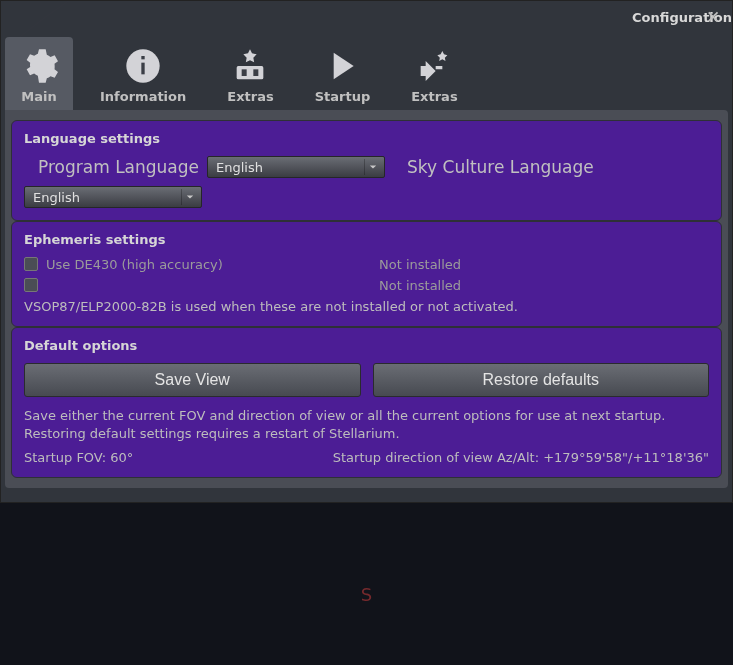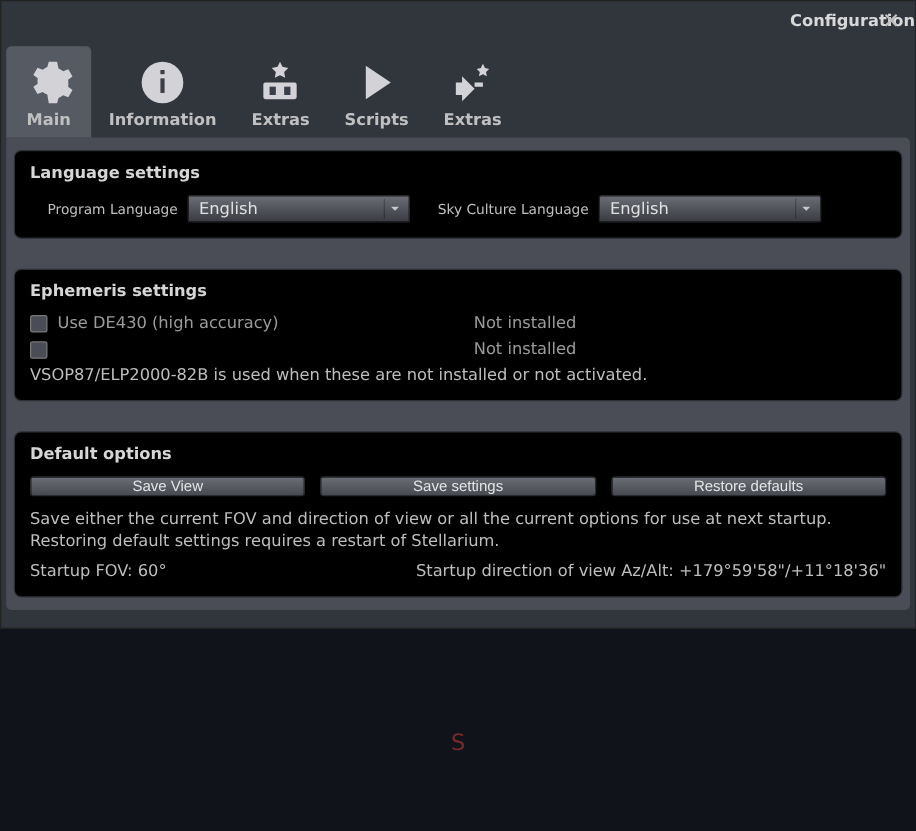--- a/index.html
+++ b/index.html
@@ -52,21 +52,21 @@
     position:absolute; right:10px; top:7px;
     width:18px; height:18px;
     display:flex; align-items:center; justify-content:center;
     color:#c0c0c0; font-size:17px; font-weight:bold; cursor:pointer;
   }
 
   
   .tabs {
     display:flex; align-items:flex-end;
     padding: 4px 16px 0 4px;
-    gap:0;
+    gap:13px;
   }
   .tab {
     display:flex; flex-direction:column; align-items:center; justify-content:flex-end;
     padding:6px 14px 6px 14px;
     cursor:pointer;
     font-size:13px; font-weight:bold; color:#c0c0c0;
     border-radius:4px 4px 0 0;
   }
   .tab.active {
     background:#565a63;
@@ -75,69 +75,69 @@
   .tab .icon { height:46px; display:flex; align-items:center; }
 
   .body-area {
     background:#4a4d55;
     margin:0 4px;
     border-radius:0 4px 4px 4px;
     padding:10px 0;
   }
 
   .section {
-    background:#000000;
+    background:#4c1d95;
     border:1px solid #2e3036;
     border-radius:6px;
-    margin:0 6px 24px 6px;
+    margin:0 6px 0 6px;
     padding:10px 12px 12px 12px;
   }
   .section h3 {
     font-size:13px; font-weight:bold; color:#d6d6d6;
     margin-bottom:10px;
   }
 
   
   .lang-row { display:flex; align-items:center; gap:8px; flex-wrap:wrap; }
-  .lang-row label { font-size:11px; color:#c0c0c0; margin-left:14px; }
+  .lang-row label { font-size:17px; color:#c0c0c0; margin-left:14px; }
   .combo {
     display:flex; align-items:center; justify-content:space-between;
     height:22px; border:1px solid #252628;
     background:linear-gradient(#6a6d74,#3a3c42);
     color:#e0e0e0; font-size:13px;
     padding:0 4px 0 8px; border-radius:2px;
     cursor:pointer;
     text-align:right;
   }
   .combo .arrow {
     width:16px; height:16px; display:flex; align-items:center; justify-content:center;
     border-left:1px solid rgba(0,0,0,0.25);
     margin-left:8px;
   }
   .combo .arrow svg { width:8px; height:8px; fill:#c8c8c8; }
   #combo1 { width:178px; }
   #combo2 { width:178px; }
 
   
-  .checkrow { display:flex; align-items:flex-end; font-size:13px; color:#9b9b9b; margin-bottom:6px; }
+  .checkrow { display:flex; align-items:flex-start; font-size:13px; color:#9b9b9b; margin-bottom:6px; }
   .checkrow input[type=checkbox]{
     appearance:none; width:14px; height:14px; border:1px solid #777;
     background:#4a4d55; margin-right:8px; border-radius:2px;
     cursor:pointer;
   }
   .checkrow .status { margin-left:auto; width:330px; text-align:left; }
   .note { font-size:13px; color:#bdbdbd; margin-top:4px; }
 
   
   .btnrow { display:flex; gap:12px; margin-bottom:10px; }
   .btn {
-    flex:1; height:16px;
+    flex:1; height:34px;
     background:linear-gradient(#6a6d74,#474a51);
     border:1px solid #2a2b2e;
-    color:#e4e4e4; font-size:12px;
+    color:#e4e4e4; font-size:16px;
     border-radius:3px;
     cursor:pointer;
     text-align:center;
   }
   .desc { font-size:13px; color:#bdbdbd; line-height:1.35; margin-bottom:8px; }
   .startup { display:flex; justify-content:space-between; font-size:13px; color:#bdbdbd;text-align:center; }
 
 </style>
 </head>
 <body>
@@ -180,21 +180,21 @@
           </svg>
       </div>
       <span>Extras</span>
     </div>
     <div class="tab">
       <div class="icon">
         <svg viewBox="0 0 24 24">
             <path d="M7 4l12 8-12 8z"></path>
           </svg>
       </div>
-      <span>Scripts</span>
+      <span>Startup</span>
     </div>
     <div class="tab">
       <div class="icon">
         <svg viewBox="0 0 24 24">
             <path d="M17 3l1 2 2 .5-1.5 1.5.4 2-1.9-1-1.9 1 .4-2L14 5.5 16 5l1-2zM7 9v3H4v6h3v3l6-6-6-6zm6 3h4v2h-4z"></path>
           </svg>
       </div>
       <span>Extras</span>
     </div>
   </div>
@@ -236,21 +236,20 @@
         <input type="checkbox" style="">
         <span class="status">Not installed</span>
       </div>
       <div class="note">VSOP87/ELP2000-82B is used when these are not installed or not activated.</div>
     </div>
 
     <div class="section" style="margin-bottom:0">
       <h3>Default options</h3>
       <div class="btnrow">
         <button class="btn">Save View</button>
-        <button class="btn">Save settings</button>
         <button class="btn">Restore defaults</button>
       </div>
       <div class="desc">Save either the current FOV and direction of view or all the current options for use at next startup. Restoring default settings requires a restart of Stellarium.</div>
       <div class="startup">
         <span>Startup FOV: 60°</span>
         <span>Startup direction of view Az/Alt: +179°59'58"/+11°18'36"</span>
       </div>
     </div>
 
   </div>

